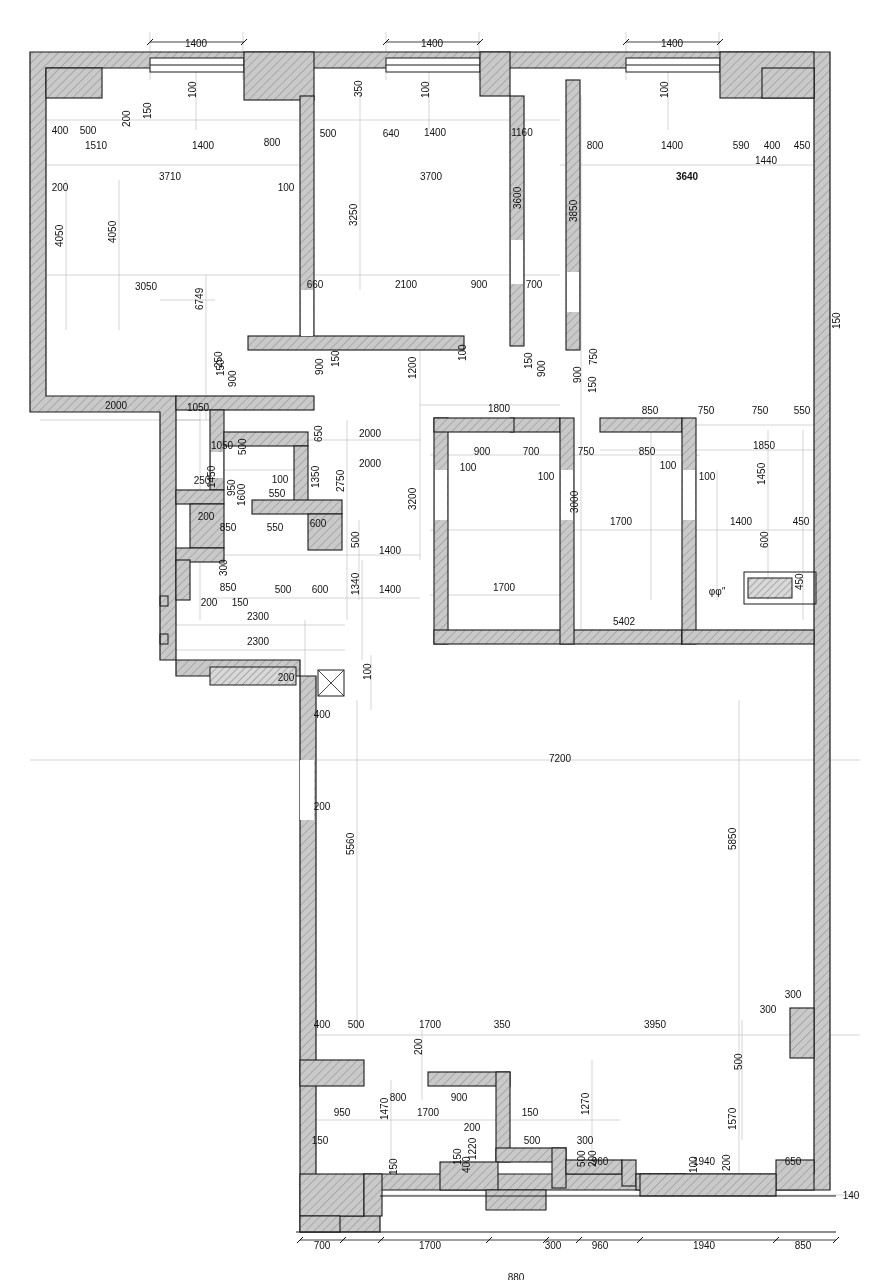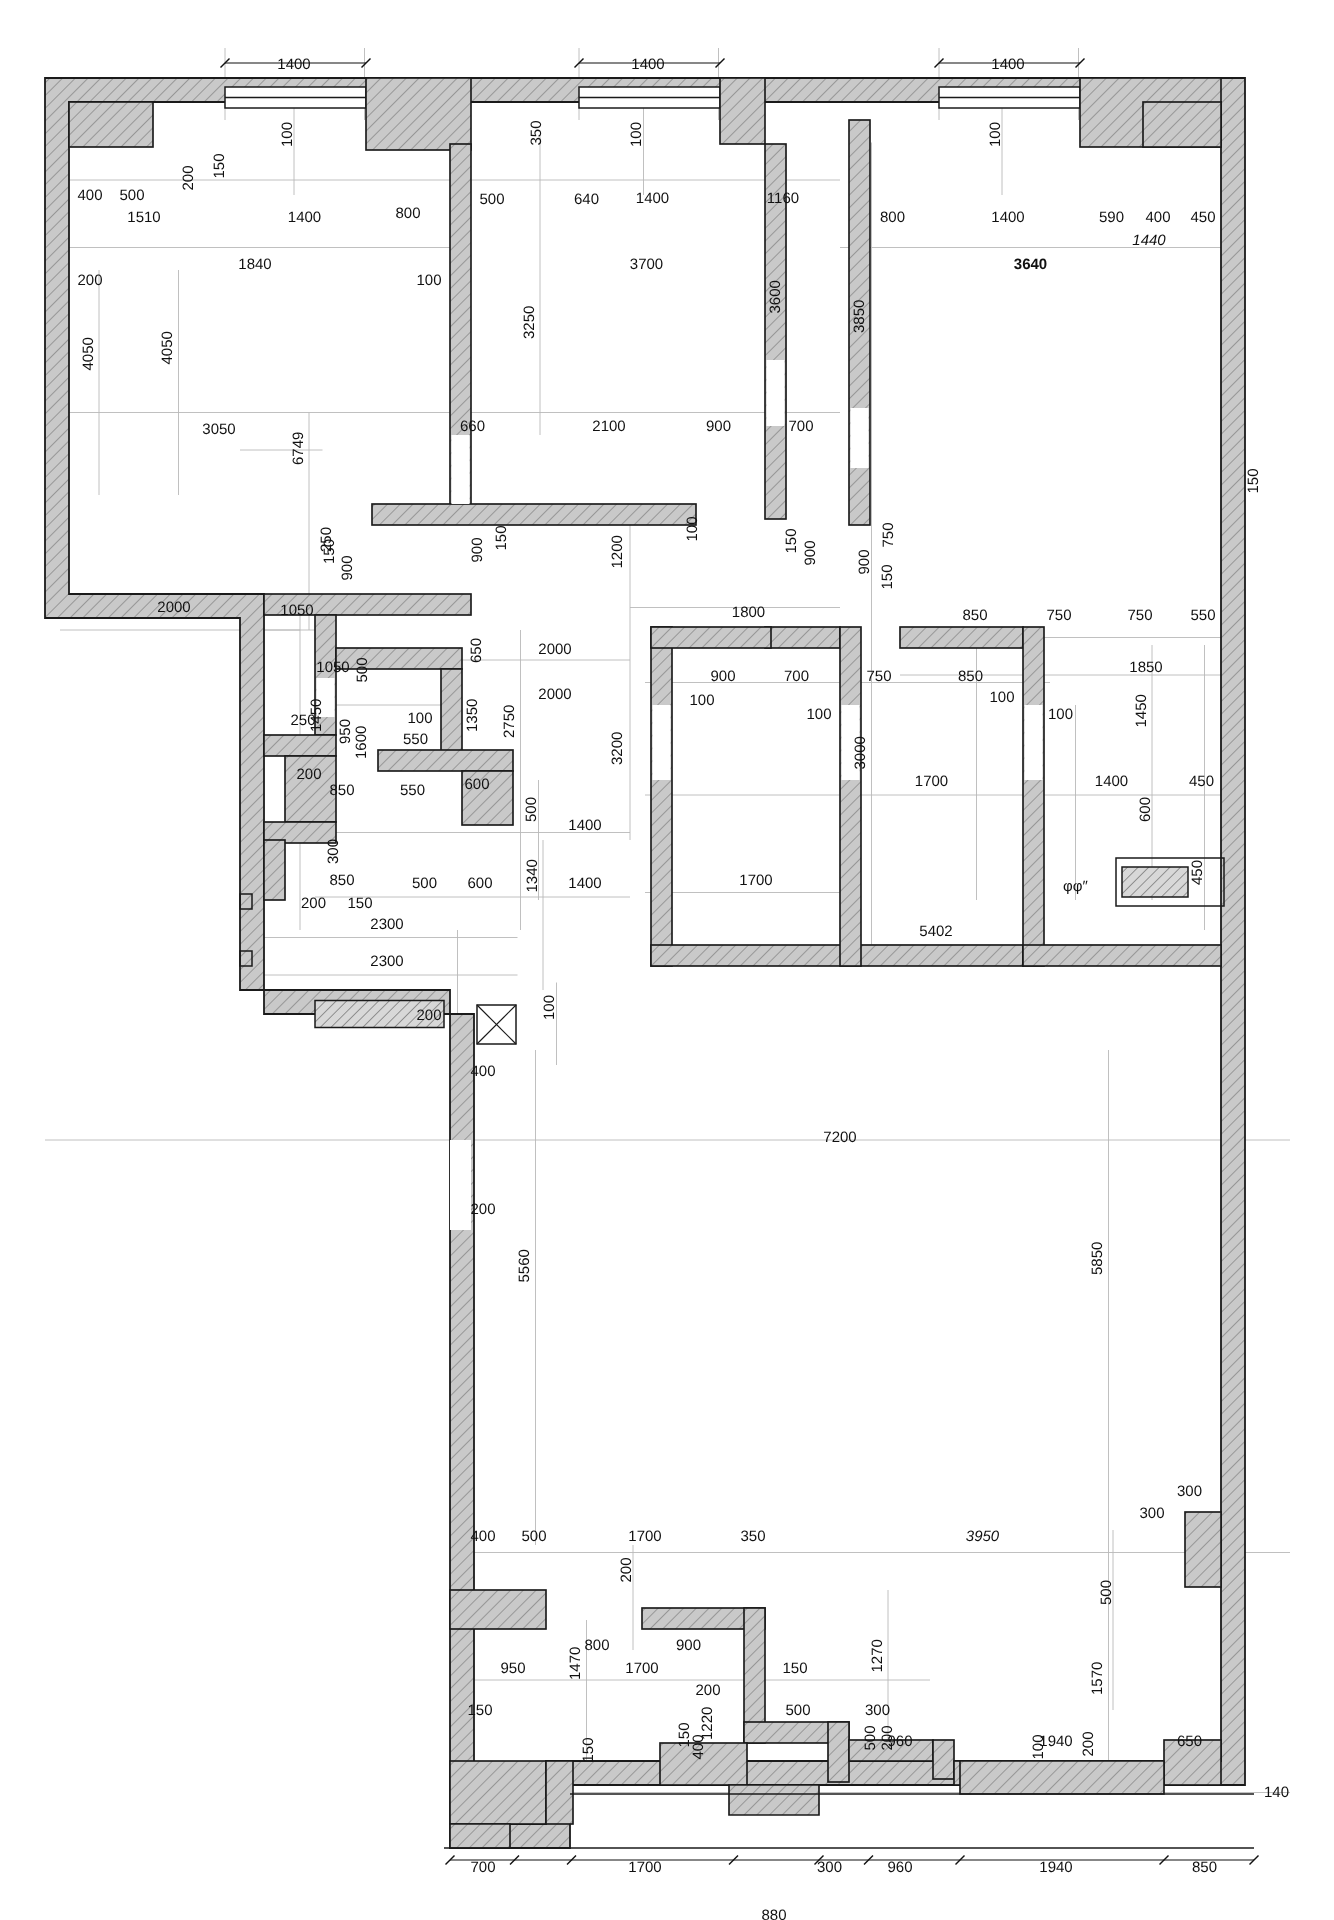--- a/index.html
+++ b/index.html
@@ -226,22 +226,22 @@
       <div class="lbl" style="left: 272px; top: 143px; transform: translate(-50%, -50%);">800</div>
       <div class="lbl" style="left: 328px; top: 134px; transform: translate(-50%, -50%);">500</div>
       <div class="lbl" style="left: 362px; top: 134px; transform: translate(-50%, -50%); margin-left: 29px;">640</div>
       <div class="lbl" style="left: 435px; top: 133px; transform: translate(-50%, -50%);">1400</div>
       <div class="lbl" style="left: 522px; top: 133px; transform: translate(-50%, -50%);">1160</div>
       <div class="lbl" style="left: 595px; top: 146px; transform: translate(-50%, -50%);">800</div>
       <div class="lbl" style="left: 672px; top: 146px; transform: translate(-50%, -50%);">1400</div>
       <div class="lbl" style="left: 741px; top: 146px; transform: translate(-50%, -50%);">590</div>
       <div class="lbl" style="left: 772px; top: 146px; transform: translate(-50%, -50%);">400</div>
       <div class="lbl" style="left: 802px; top: 146px; transform: translate(-50%, -50%);">450</div>
-      <div class="lbl" style="left: 766px; top: 161px; transform: translate(-50%, -50%); font-style: italic;">1440</div>
-      <div class="lbl" style="left: 170px; top: 177px; transform: translate(-50%, -50%);">1840</div>
+      <div class="lbl" style="left: 766px; top: 161px; transform: translate(-50%, -50%);">1440</div>
+      <div class="lbl" style="left: 170px; top: 177px; transform: translate(-50%, -50%);">3710</div>
       <div class="lbl" style="left: 431px; top: 177px; transform: translate(-50%, -50%);">3700</div>
       <div class="lbl" style="left: 687px; top: 177px; transform: translate(-50%, -50%); font-weight: bold;">3640</div>
       <div class="lbl" style="left: 60px; top: 188px; transform: translate(-50%, -50%);">200</div>
       <div class="lbl" style="left: 286px; top: 188px; transform: translate(-50%, -50%);">100</div>
       <div class="lbl" style="left: 146px; top: 287px; transform: translate(-50%, -50%);">3050</div>
       <div class="lbl" style="left: 275px; top: 285px; transform: translate(-50%, -50%); margin-left: 40px;">660</div>
       <div class="lbl" style="left: 383px; top: 285px; transform: translate(-50%, -50%); margin-left: 23px;">2100</div>
       <div class="lbl" style="left: 479px; top: 285px; transform: translate(-50%, -50%);">900</div>
       <div class="lbl" style="left: 534px; top: 285px; transform: translate(-50%, -50%);">700</div>
       <div class="lbl" style="left: 116px; top: 406px; transform: translate(-50%, -50%);">2000</div>
@@ -285,21 +285,21 @@
       <div class="lbl" style="left: 258px; top: 617px; transform: translate(-50%, -50%);">2300</div>
       <div class="lbl" style="left: 258px; top: 642px; transform: translate(-50%, -50%);">2300</div>
       <div class="lbl" style="left: 286px; top: 678px; transform: translate(-50%, -50%);">200</div>
       <div class="lbl" style="left: 322px; top: 715px; transform: translate(-50%, -50%);">400</div>
       <div class="lbl" style="left: 560px; top: 759px; transform: translate(-50%, -50%);">7200</div>
       <div class="lbl" style="left: 322px; top: 807px; transform: translate(-50%, -50%);">200</div>
       <div class="lbl" style="left: 322px; top: 1025px; transform: translate(-50%, -50%);">400</div>
       <div class="lbl" style="left: 356px; top: 1025px; transform: translate(-50%, -50%);">500</div>
       <div class="lbl" style="left: 430px; top: 1025px; transform: translate(-50%, -50%);">1700</div>
       <div class="lbl" style="left: 502px; top: 1025px; transform: translate(-50%, -50%);">350</div>
-      <div class="lbl" style="left: 655px; top: 1025px; transform: translate(-50%, -50%); font-style: italic;">3950</div>
+      <div class="lbl" style="left: 655px; top: 1025px; transform: translate(-50%, -50%);">3950</div>
       <div class="lbl" style="left: 793px; top: 995px; transform: translate(-50%, -50%);">300</div>
       <div class="lbl" style="left: 768px; top: 1010px; transform: translate(-50%, -50%);">300</div>
       <div class="lbl" style="left: 398px; top: 1098px; transform: translate(-50%, -50%);">800</div>
       <div class="lbl" style="left: 459px; top: 1098px; transform: translate(-50%, -50%);">900</div>
       <div class="lbl" style="left: 342px; top: 1113px; transform: translate(-50%, -50%);">950</div>
       <div class="lbl" style="left: 428px; top: 1113px; transform: translate(-50%, -50%);">1700</div>
       <div class="lbl" style="left: 530px; top: 1113px; transform: translate(-50%, -50%);">150</div>
       <div class="lbl" style="left: 472px; top: 1128px; transform: translate(-50%, -50%);">200</div>
       <div class="lbl" style="left: 320px; top: 1141px; transform: translate(-50%, -50%);">150</div>
       <div class="lbl" style="left: 532px; top: 1141px; transform: translate(-50%, -50%);">500</div>

